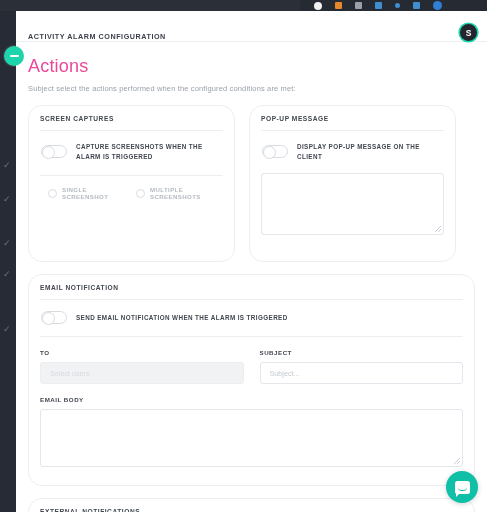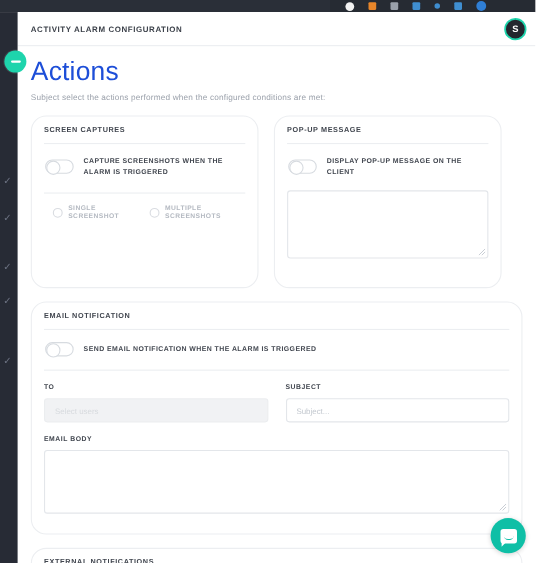--- a/index.html
+++ b/index.html
@@ -47,38 +47,38 @@
   .collapse-knob .bar { width: 9px; height: 2px; background: #ffffff; border-radius: 1px; }
 
   
   .content {
     position: absolute; top: 11px; left: 16px; width: 471px; height: 501px;
     background: #ffffff; overflow: hidden;
   }
 
   .topbar {
     height: 31px; background:#fff; border-bottom: 1px solid #eceef1;
-    display: flex; align-items: center; justify-content: space-between;
+    display: flex; align-items: flex-end; justify-content: space-between;
     padding: 0 10px 0 12px;
   }
   .topbar-title {
     font-size: 7.2px; font-weight: 700; letter-spacing: .55px;
     color: #3b4049; text-transform: uppercase;
   }
   .avatar {
     width: 17px; height: 17px; border-radius: 50%;
     background: #23262e; color: #fff;
     display: flex; align-items: center; justify-content: center;
     font-size: 8.5px; font-weight: 700;
     box-shadow: 0 0 0 1.6px #1ed4ac;
   }
 
   .page { padding: 13px 12px 0 12px; }
   .page-title {
-    font-size: 24px; font-weight: 400; color: #1d4ed8;
+    font-size: 18px; font-weight: 400; color: #ec4899;
     letter-spacing: .2px; line-height: 22px;
   }
   .page-sub {
     margin-top: 7px; font-size: 7.5px; color: #9ba1ab; letter-spacing: .15px;
   }
 
   
   .row { display: flex; gap: 14px; margin-top: 12px; }
   .card {
     background: #fff; border: 1px solid #eceef1; border-radius: 14px;

